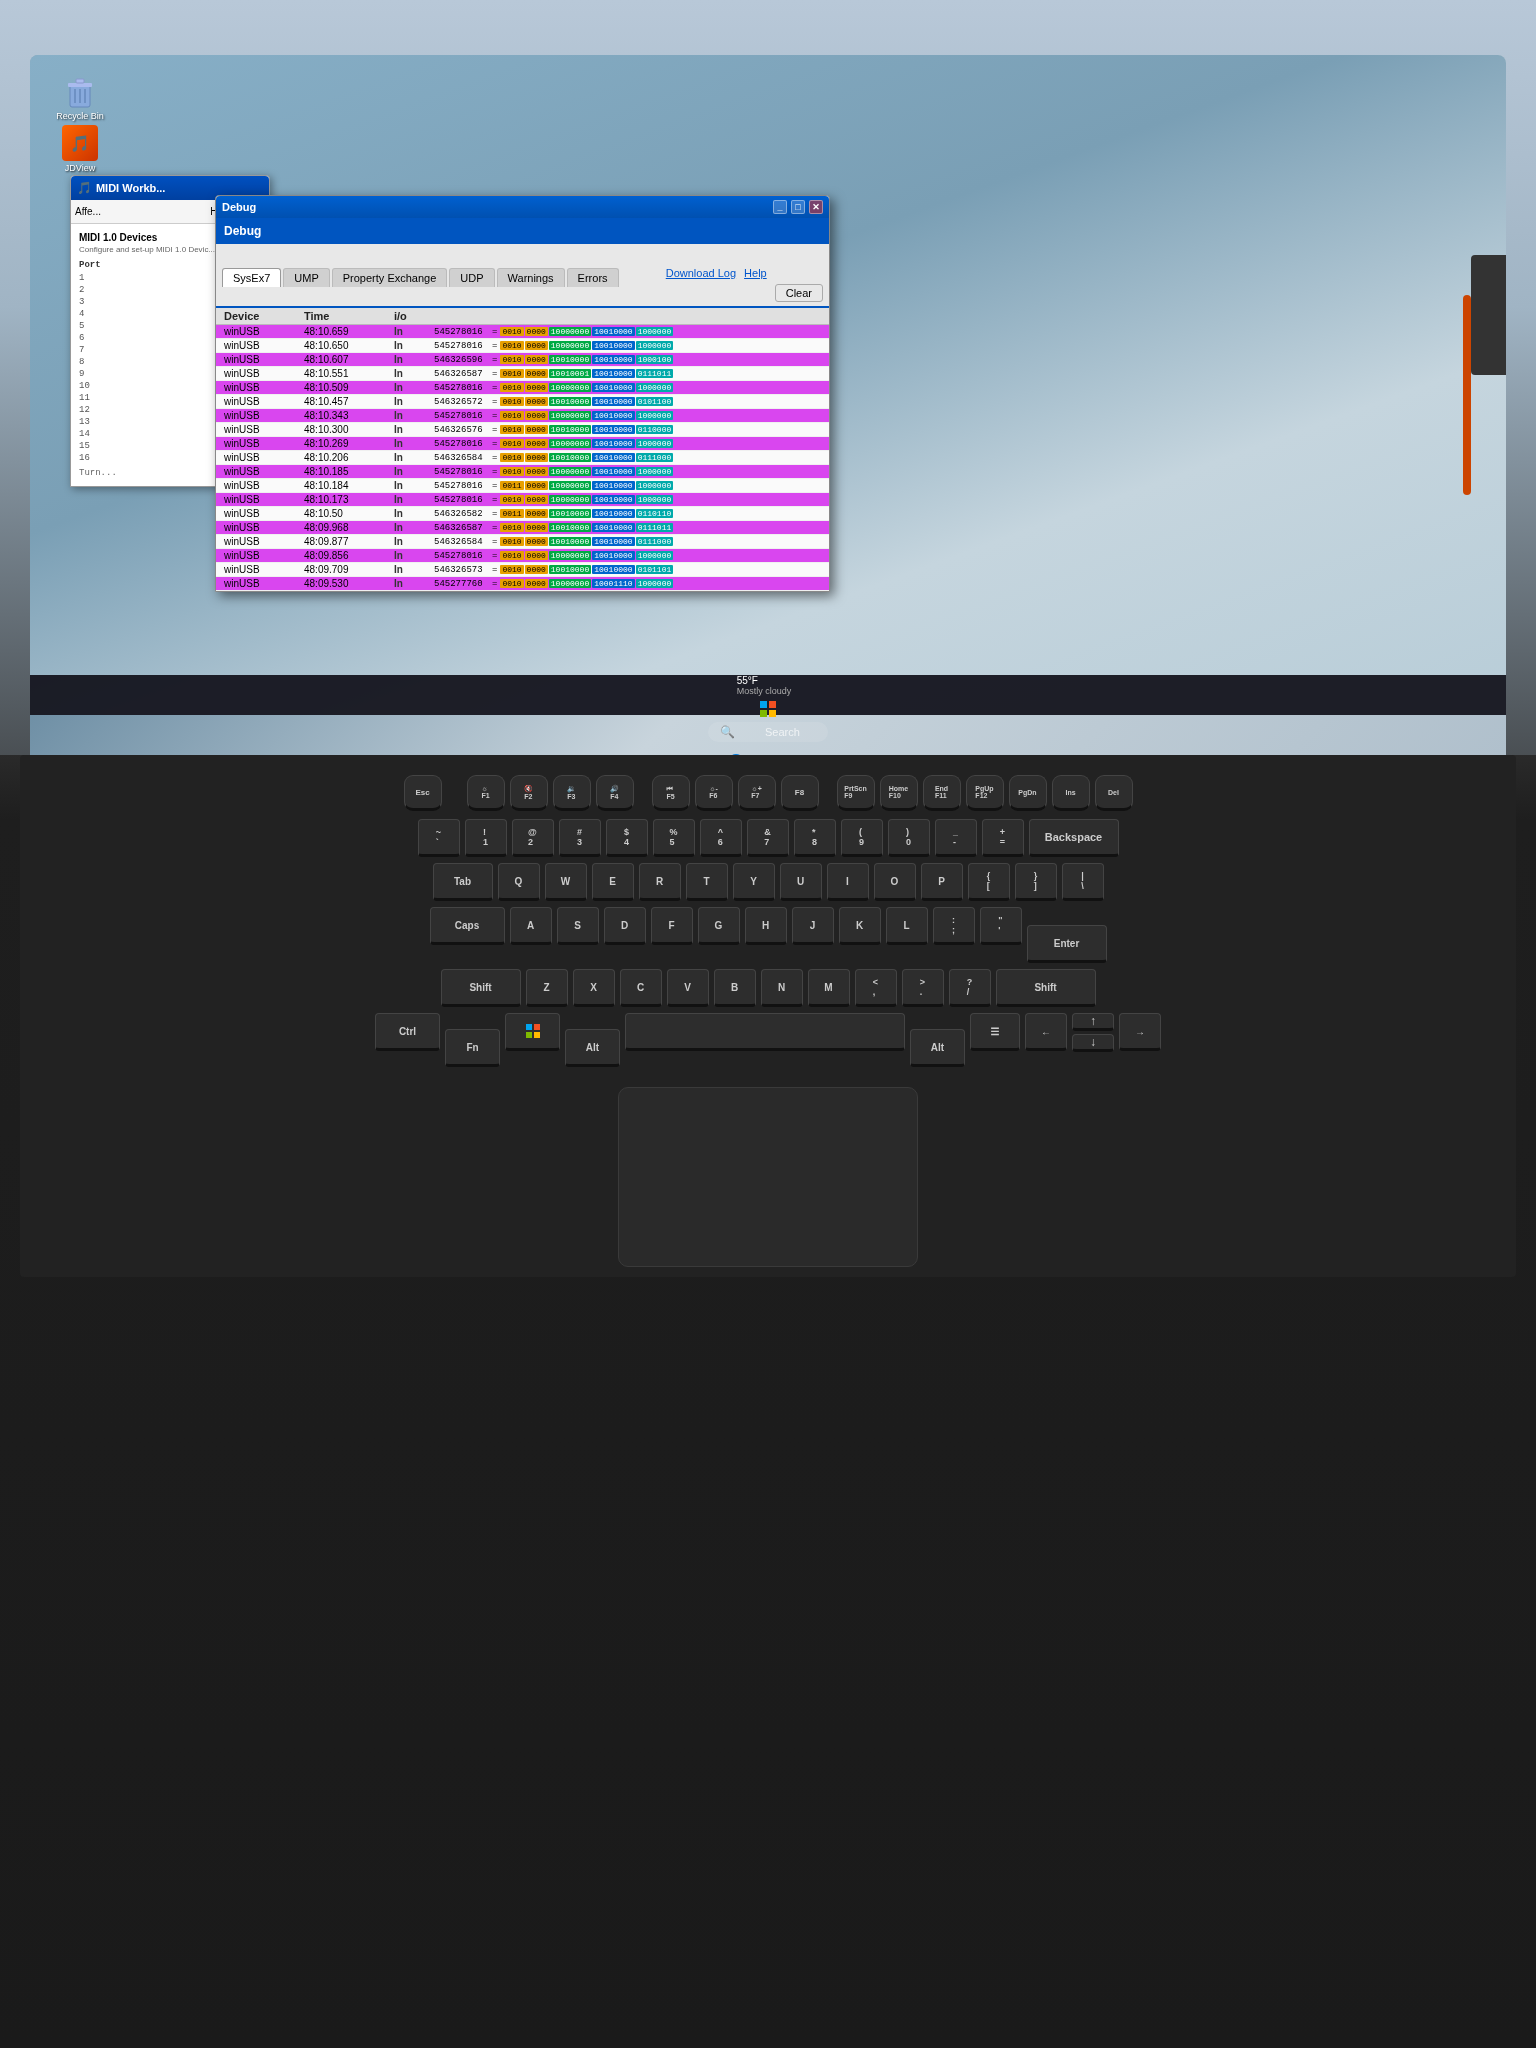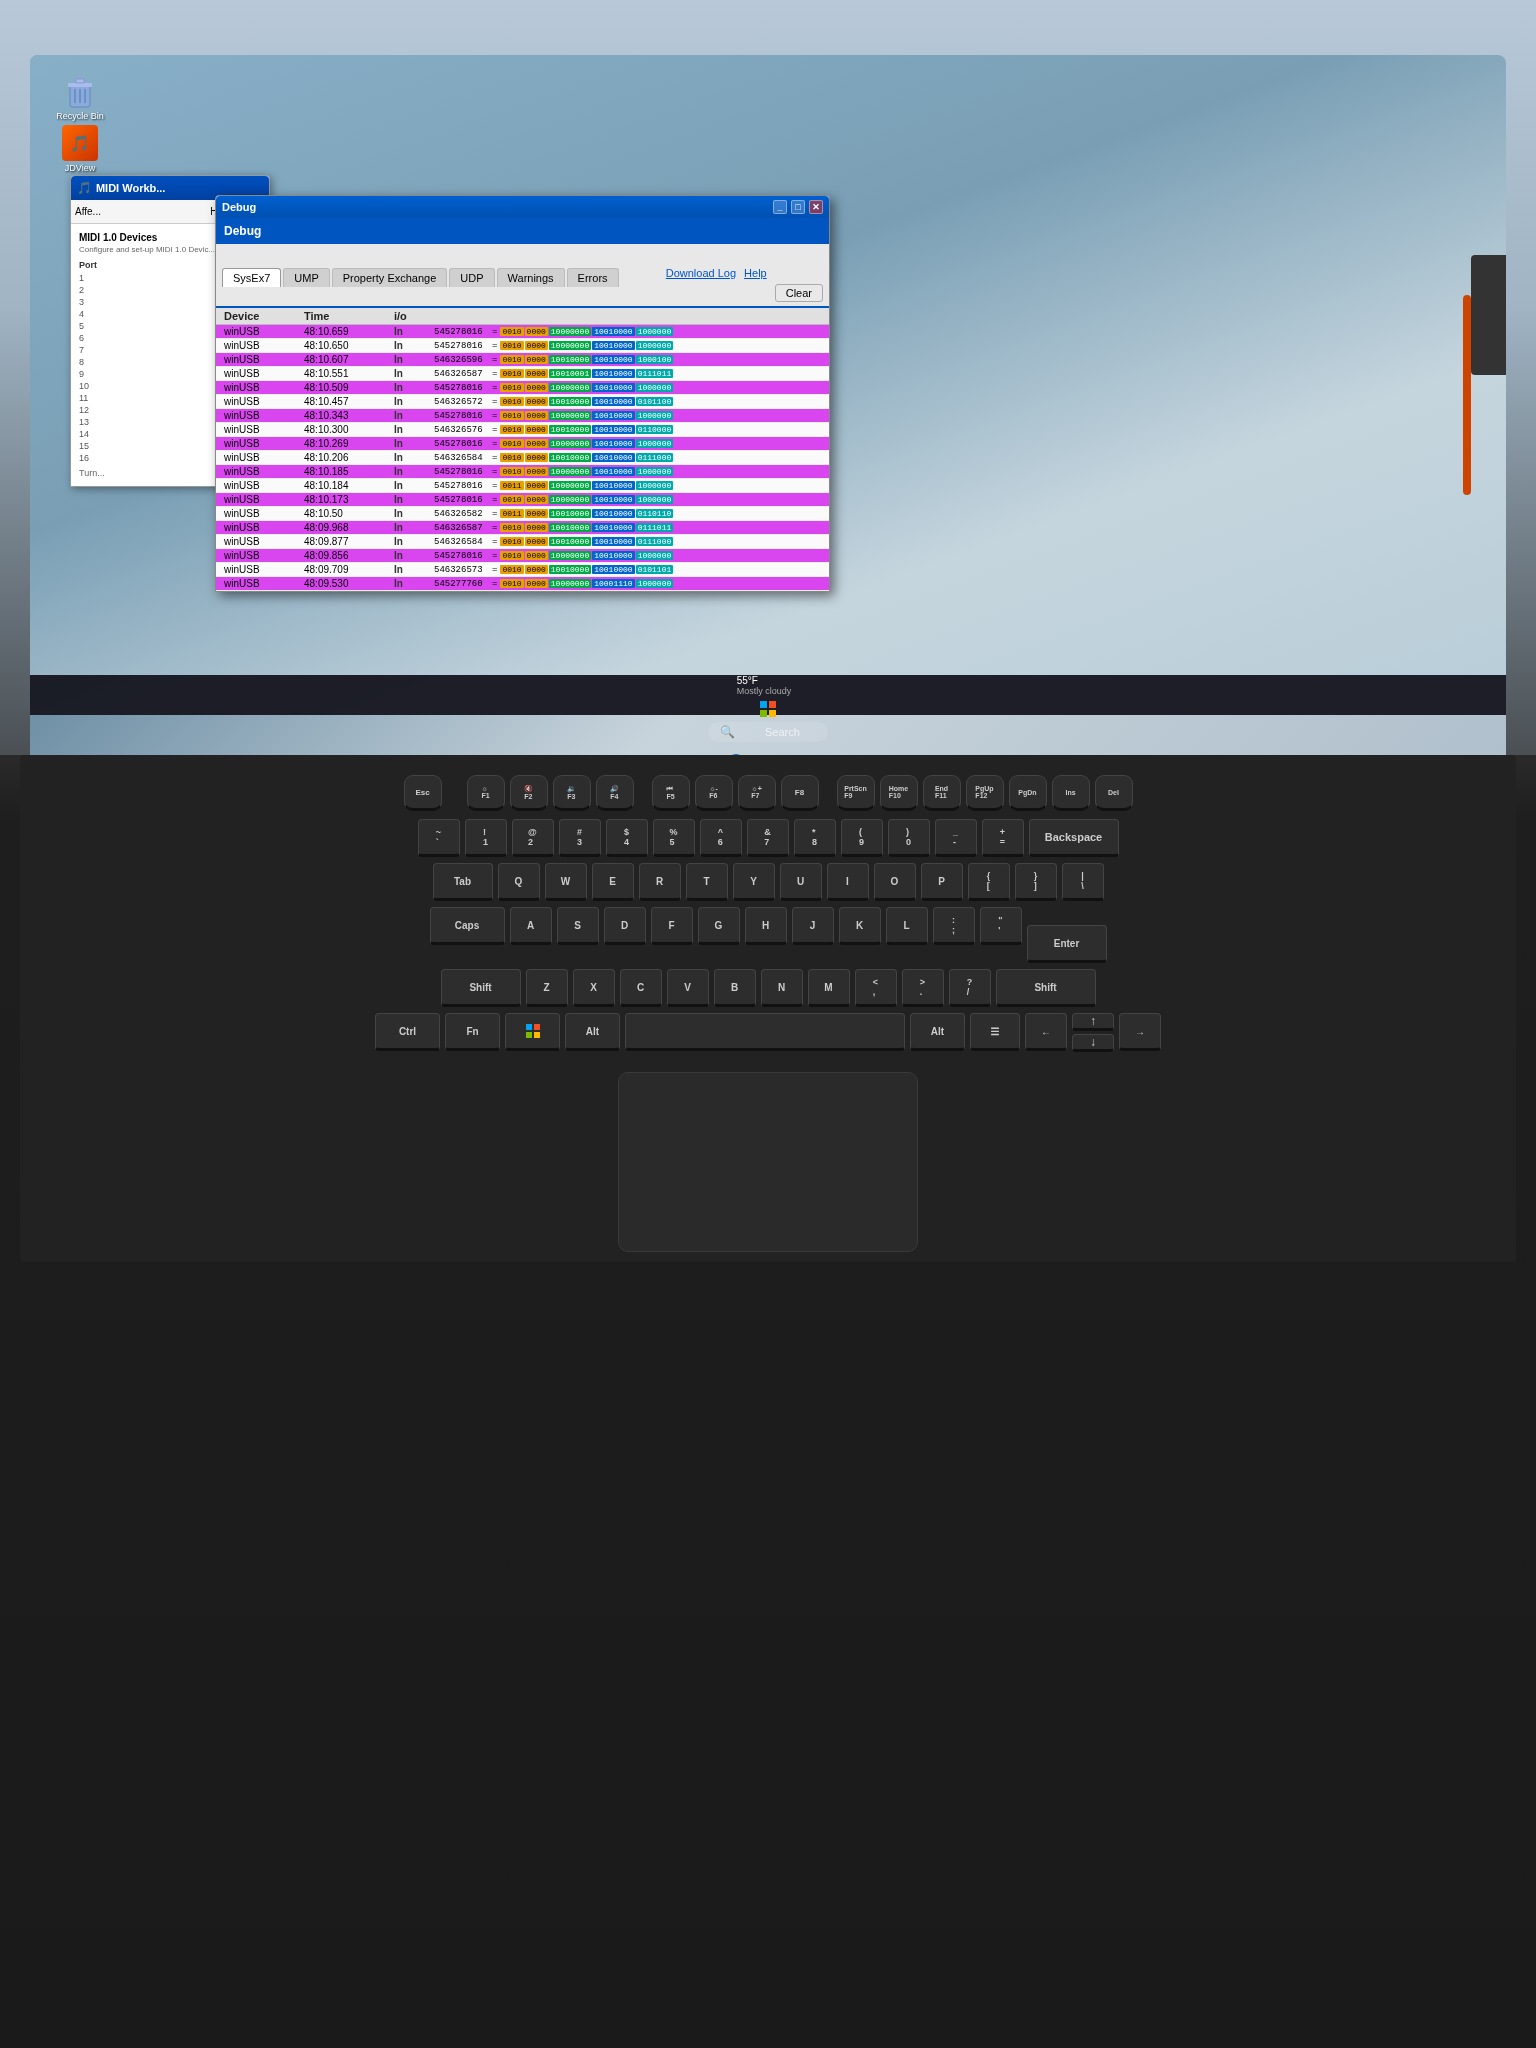--- a/index.html
+++ b/index.html
@@ -102,20 +102,21 @@
 
     .midi-section-sub {
       font-size: 8px;
       color: #666;
       margin-bottom: 6px;
     }
 
     .port-list {
       font-size: 9px;
       color: #333;
+      font-family: Liberation Mono, monospace;
     }
 
     .port-item {
       display: flex;
       align-items: center;
       padding: 1px 0;
     }
 
     .port-num {
       width: 20px;
@@ -328,21 +329,21 @@
     .key-fn { height: 36px; width: 38px; font-size: 8px; border-radius: 9px; }
     .key-reg { height: 38px; width: 42px; }
     .key-wide { height: 38px; width: 60px; }
     .key-wider { height: 38px; width: 75px; }
     .key-space { height: 38px; width: 280px; }
     .key-backspace { height: 38px; width: 90px; }
     .key-enter { height: 38px; width: 80px; margin-top: 18px; }
     .key-shift-l { height: 38px; width: 80px; }
     .key-shift-r { height: 38px; width: 100px; }
     .key-ctrl { height: 38px; width: 65px; }
-    .key-alt { height: 38px; width: 55px; }
+    .key-alt { height: 38px; width: 55px; margin-top: 16px; }
     .key-win { height: 38px; width: 55px; }
     .key-menu { height: 38px; width: 50px; }
     .key-arrow { height: 38px; width: 42px; }
 
     
     .trackpad-area {
       display: flex;
       justify-content: center;
       margin-top: 20px;
     }

